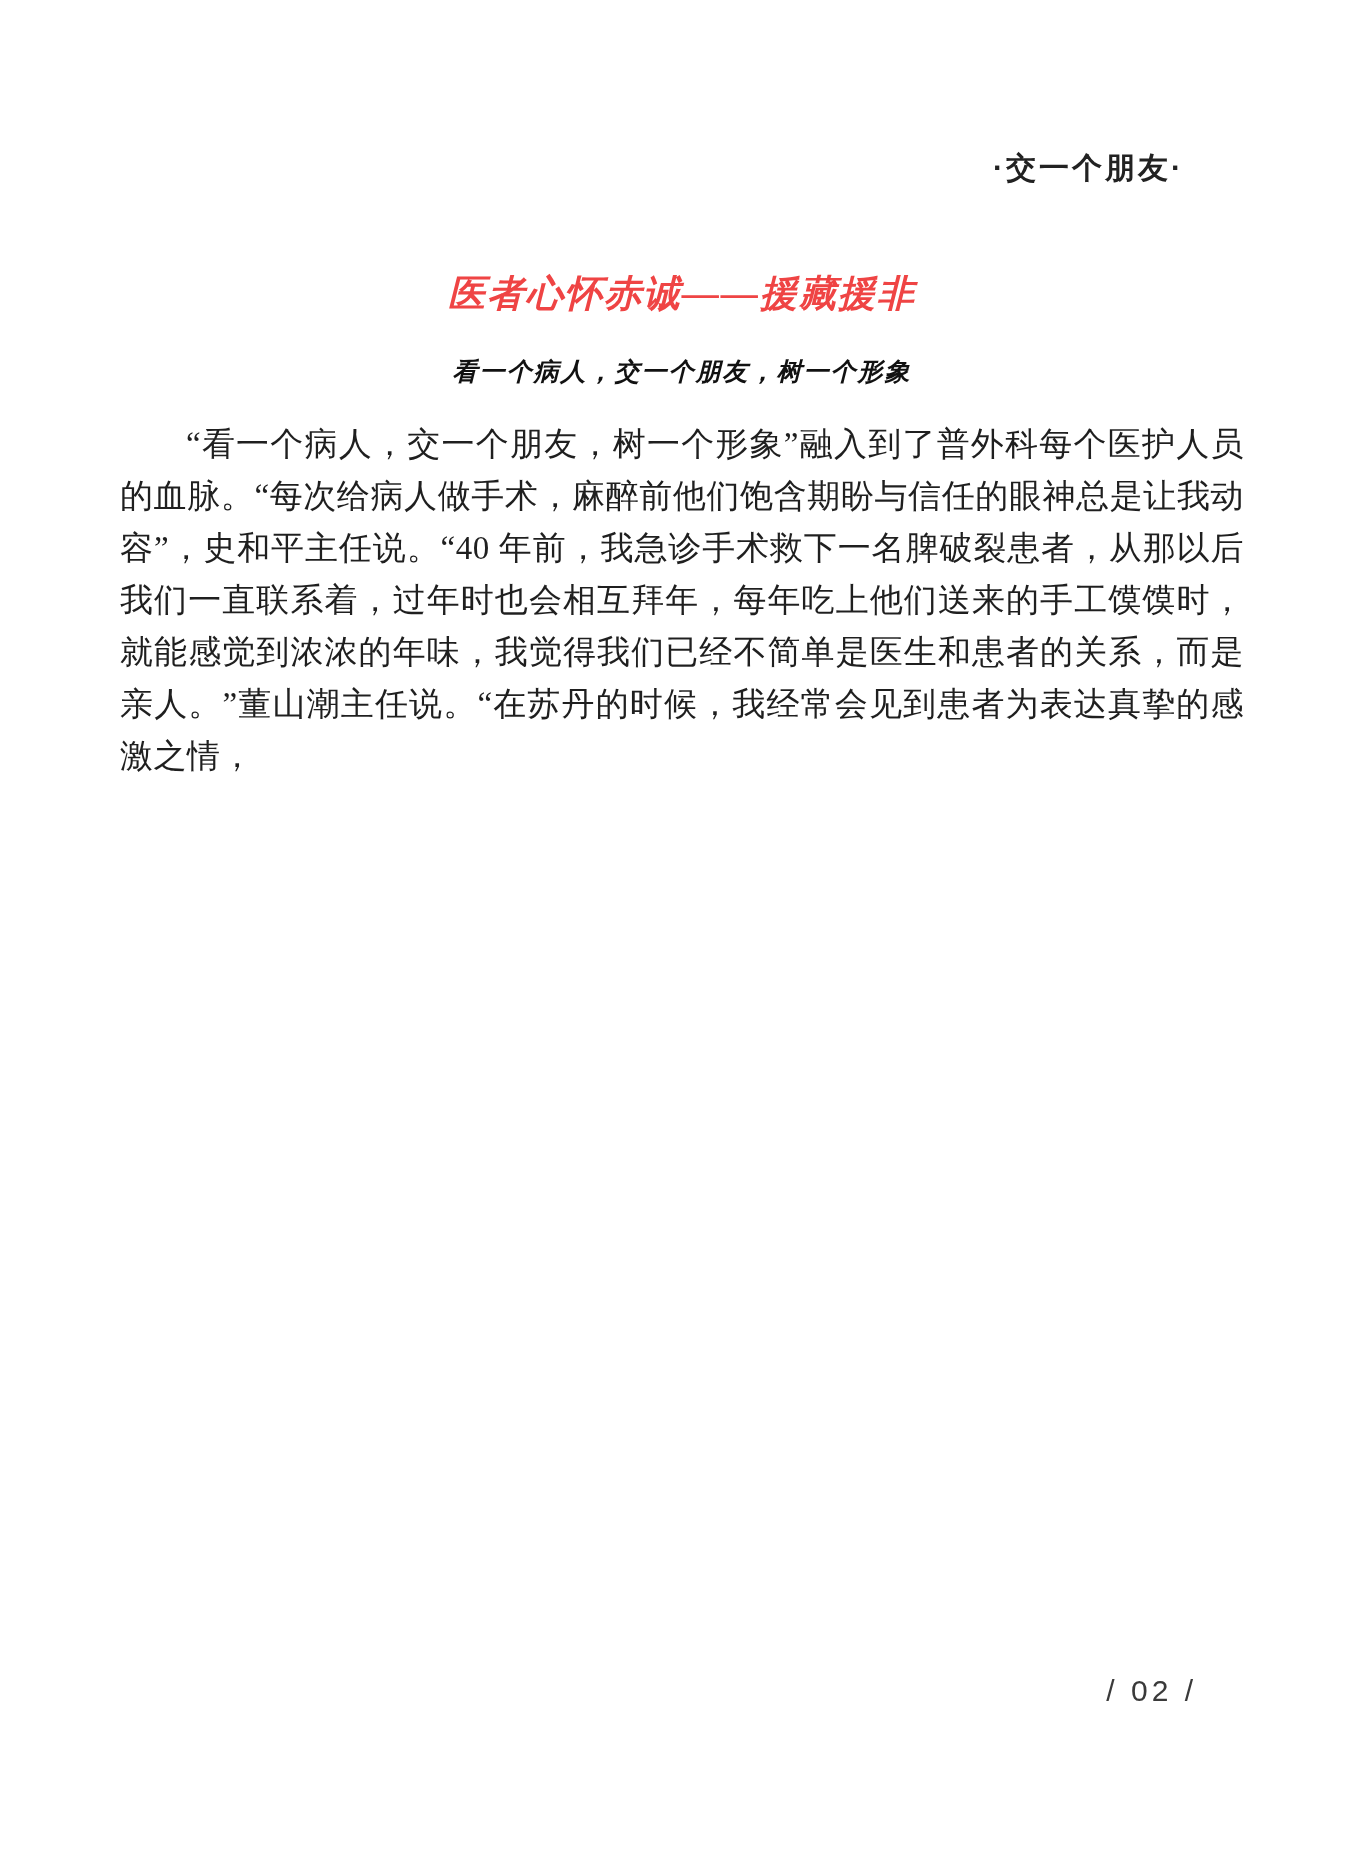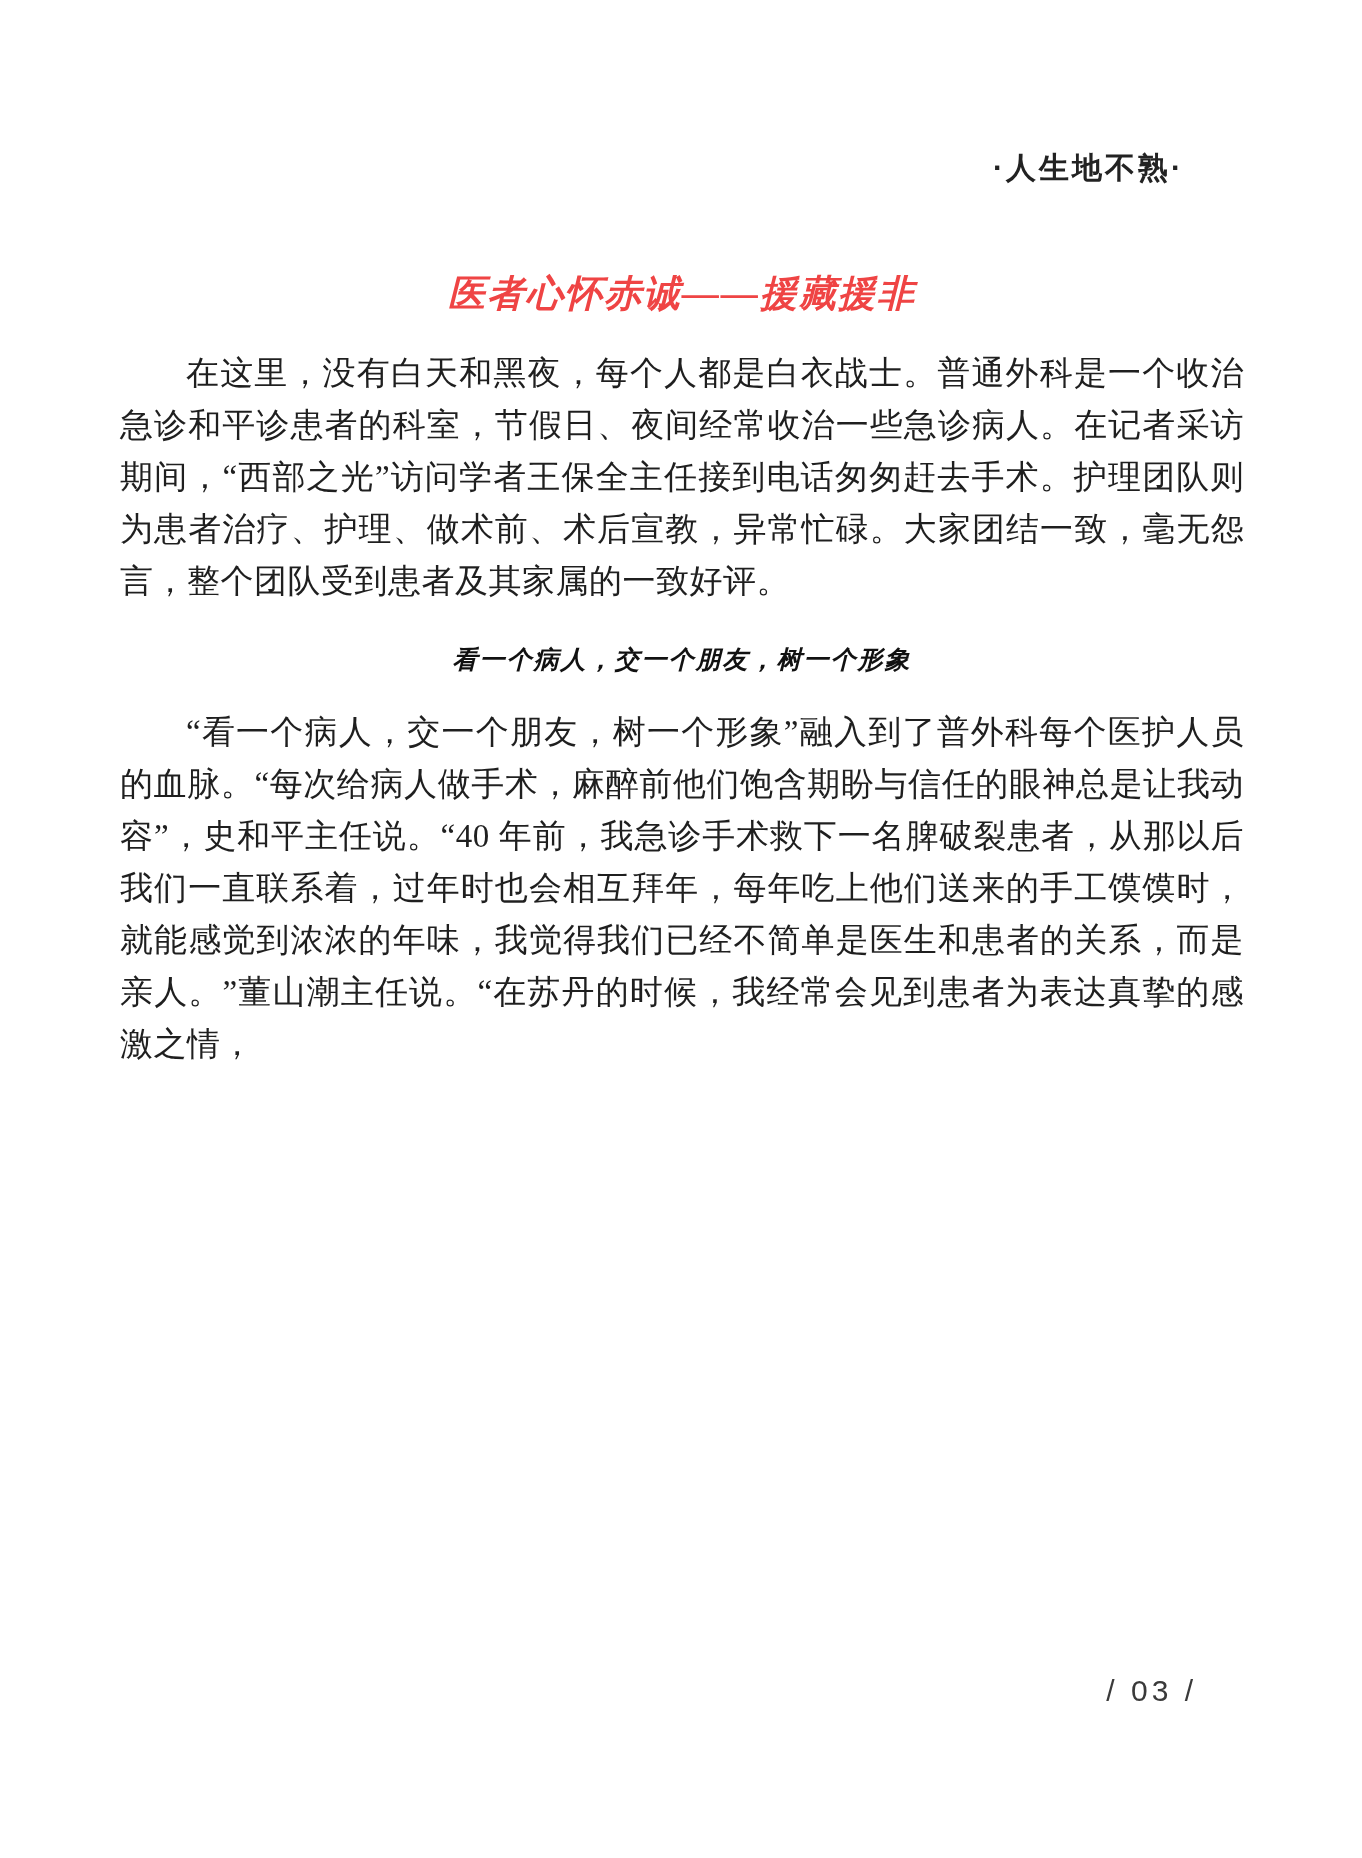--- a/index.html
+++ b/index.html
@@ -80,33 +80,32 @@
     color: #3a3a3a;
   }
 </style>
 </head>
 <body>
 
 <div class="page">
 
   <div class="content">
 
-    <div class="running-header">·人生地不熟·</div>
+    <div class="running-header">·交一个朋友·</div>
 
     <h1 class="article-title">医者心怀赤诚——援藏援非</h1>
 
     <div class="body-text">
 
-      <p>在这里，没有白天和黑夜，每个人都是白衣战士。普通外科是一个收治急诊和平诊患者的科室，节假日、夜间经常收治一些急诊病人。在记者采访期间，“西部之光”访问学者王保全主任接到电话匆匆赶去手术。护理团队则为患者治疗、护理、做术前、术后宣教，异常忙碌。大家团结一致，毫无怨言，整个团队受到患者及其家属的一致好评。</p>
 
 
 
       <h2 class="section-heading">看一个病人，交一个朋友，树一个形象</h2>
 
       <p>“看一个病人，交一个朋友，树一个形象”融入到了普外科每个医护人员的血脉。“每次给病人做手术，麻醉前他们饱含期盼与信任的眼神总是让我动容”，史和平主任说。“40 年前，我急诊手术救下一名脾破裂患者，从那以后我们一直联系着，过年时也会相互拜年，每年吃上他们送来的手工馍馍时，就能感觉到浓浓的年味，我觉得我们已经不简单是医生和患者的关系，而是亲人。”董山潮主任说。“在苏丹的时候，我经常会见到患者为表达真挚的感激之情，</p>
 
     </div>
 
   </div>
 
-  <div class="page-number">/ 03 /</div>
+  <div class="page-number">/ 02 /</div>
 
 </div>
 
 </body></html>

